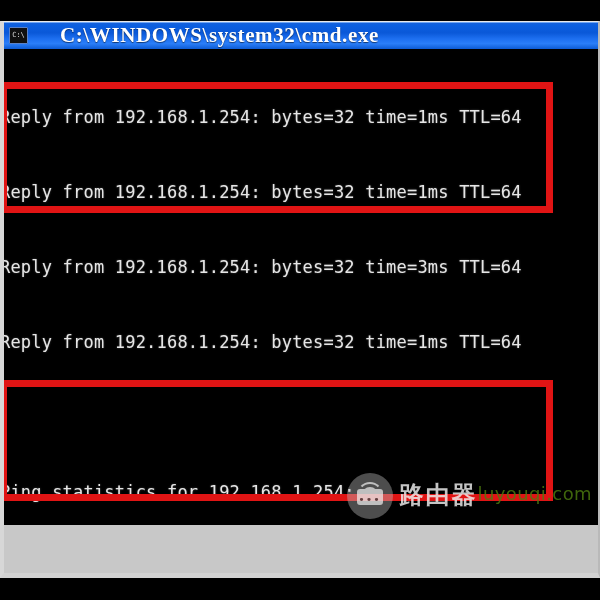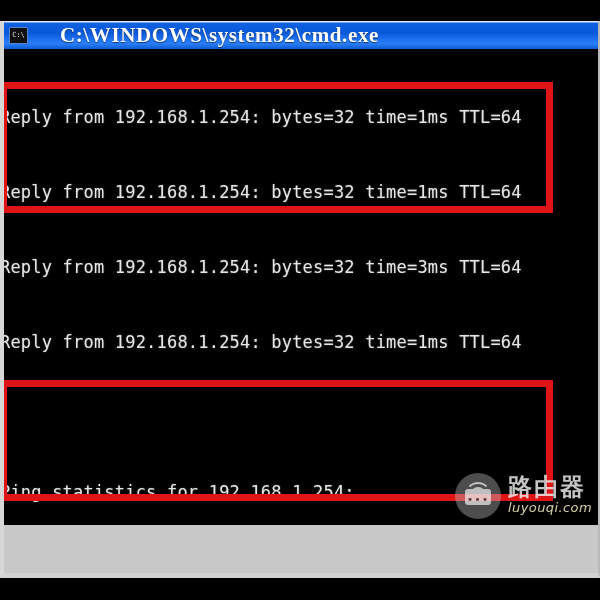--- a/index.html
+++ b/index.html
@@ -186,38 +186,37 @@
     width: 12px;
     height: 12px;
     border: 2.5px solid #e9e9e9;
     border-bottom-color: transparent;
     border-left-color: transparent;
     border-right-color: transparent;
     border-radius: 50%;
   }
   #wm-labels {
     display: flex;
-    flex-direction: column;
+    flex-direction: row;
     justify-content: center;
   }
   #wm-title {
     color: #f0f0f0;
     font-family: "DejaVu Sans", sans-serif;
     font-size: 24px;
     font-weight: bold;
     line-height: 1.05;
     letter-spacing: 2px;
   }
   #wm-sub {
-    color: #fef9c3;
+    color: #4d7c0f;
     font-family: "DejaVu Sans", sans-serif;
-    font-size: 13px;
+    font-size: 18px;
     line-height: 1.25;
     letter-spacing: .4px;
-    font-style: italic;
   }
 </style>
 </head>
 <body>
 
 <div id="screenshot">
 
   <div id="cmd-window">
 
     <div id="title-bar">

